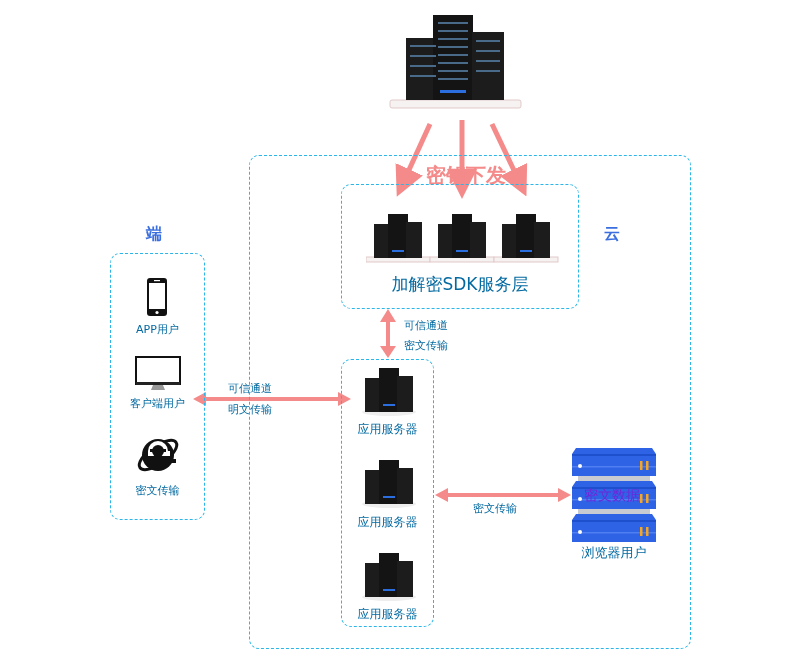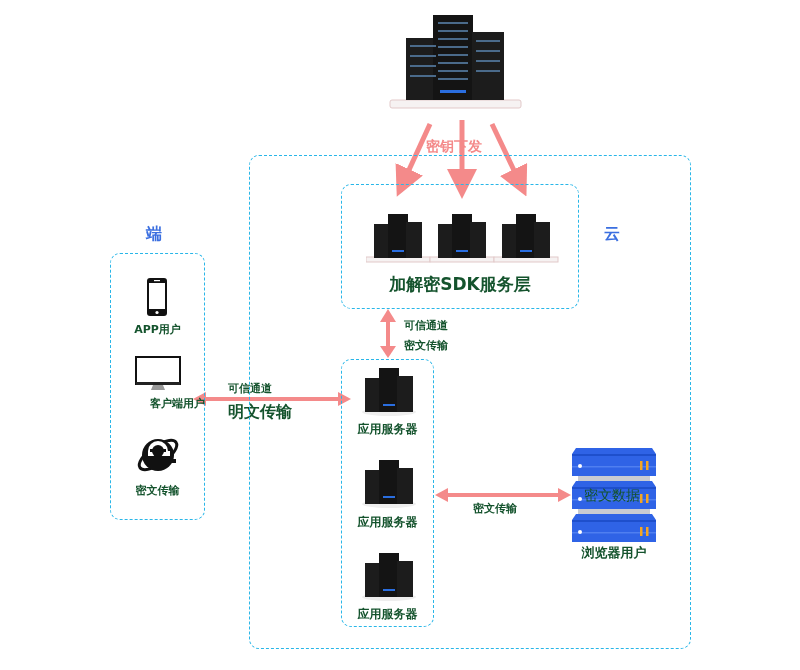--- a/index.html
+++ b/index.html
@@ -1,23 +1,23 @@
 <!DOCTYPE html>
 <html><head>
 <meta charset="utf-8">
 <style>
   html, body { margin:0; padding:0; background:#ffffff; }
   body { width:800px; height:670px; position:relative; overflow:hidden;
          font-family:"DejaVu Sans","Liberation Sans",sans-serif; color:#333; }
   .abs { position:absolute; }
   .dash-box { position:absolute; border:1.5px dashed #29b6e8; border-radius:10px; box-sizing:border-box; }
-  .label { position:absolute; font-size:12px; color:#14532d; white-space:nowrap; text-align:center;font-weight:bold; }
+  .label { position:absolute; font-size:12px; color:#0369a1; white-space:nowrap; text-align:center; }
   .section-title { position:absolute; font-size:16px; font-weight:bold; color:#3b6fe0; }
   svg.overlay { position:absolute; left:0; top:0; }
-  .storage-label { position:absolute; color:#14532d; font-size:14px; white-space:nowrap; }
+  .storage-label { position:absolute; color:#6d28d9; font-size:14px; white-space:nowrap; }
 </style>
 </head>
 <body>
 
 <svg class="overlay" width="800" height="670">
   <defs>
     <marker id="ah" markerWidth="6" markerHeight="6" refX="3" refY="3" orient="auto" markerUnits="strokeWidth">
       <path d="M0,0 L6,3 L0,6 Z" fill="#f48a8a"></path>
     </marker>
   </defs>
@@ -67,59 +67,59 @@
       <rect x="22" y="55" width="26" height="2"></rect>
         <rect x="22" y="65" width="26" height="2"></rect>
       <rect x="88" y="30" width="24" height="2"></rect>
         <rect x="88" y="40" width="24" height="2"></rect>
       <rect x="88" y="50" width="24" height="2"></rect>
         <rect x="88" y="60" width="24" height="2"></rect>
     </g>
     <rect x="52" y="80" width="26" height="3" fill="#2a6ee0"></rect>
   </svg>
 </div>
-<div class="label" style="left:426px; top:138px; font-size:14px; color:#f48a8a; font-weight:bold;text-align:right;">密钥下发</div>
+<div class="label" style="left:426px; top:162px; font-size:20px; color:#f48a8a; font-weight:bold;text-align:right;">密钥下发</div>
 
 <div class="section-title" style="left:146px; top:224px;">端</div>
 <div class="dash-box" style="left:110px; top:253px; width:95px; height:267px;"></div>
 
 <div class="abs" style="left:110px; top:275px; width:95px; height:65px;">
   <svg class="abs" style="left:36px; top:2px;" width="22" height="40">
     <rect x="1" y="1" width="20" height="38" rx="3" fill="#111"></rect>
     <rect x="3" y="6" width="16" height="26" fill="#fff"></rect>
     <rect x="8" y="3" width="6" height="1.2" fill="#fff"></rect>
     <circle cx="11" cy="35.5" r="1.6" fill="#fff"></circle>
   </svg>
   <div class="label" style="left:0; width:95px; top:47px; font-size:11px;">APP用户</div>
 </div>
 
 <div class="abs" style="left:110px; top:356px; width:95px; height:60px;">
   <svg class="abs" style="left:25px; top:0;" width="46" height="36">
     <rect x="1" y="1" width="44" height="27" fill="#fff" stroke="#111" stroke-width="2"></rect>
     <rect x="1" y="26" width="44" height="3" fill="#222"></rect>
     <path d="M18,29 L28,29 L30,34 L16,34 Z" fill="#999"></path>
   </svg>
-  <div class="label" style="left:0; width:95px; top:40px; font-size:11px;text-align:right;">客户端用户</div>
+  <div class="label" style="left:0; width:95px; top:40px; font-size:11px;">客户端用户</div>
 </div>
 
 <div class="abs" style="left:110px; top:430px; width:95px; height:70px;">
   <svg class="abs" style="left:24px; top:0;" width="48" height="48">
     <ellipse cx="24" cy="25" rx="22" ry="9" fill="none" stroke="#111" stroke-width="3" transform="rotate(-35 24 25)"></ellipse>
     <circle cx="24" cy="25" r="16" fill="#111"></circle>
     <rect x="14" y="21" width="22" height="5" fill="#fff"></rect>
     <path d="M14,21 A10,10 0 0 1 34,21 Z" fill="#fff"></path>
     <circle cx="24" cy="21" r="6" fill="#111"></circle>
     <rect x="16" y="19" width="16" height="3" fill="#111"></rect>
     <path d="M30,29 L42,29 L42,33 L30,33 Z" fill="#111"></path>
   </svg>
   <div class="label" style="left:0; width:95px; top:53px; font-size:11px;">密文传输</div>
 </div>
 
 <div class="label" style="left:228px; top:381px; font-size:11px;">可信通道</div>
-<div class="label" style="left:228px; top:402px; font-size:16px;">明文传输</div>
+<div class="label" style="left:228px; top:402px; font-size:11px;">明文传输</div>
 
 <div class="section-title" style="left:604px; top:224px;">云</div>
 <div class="dash-box" style="left:249px; top:155px; width:442px; height:494px;"></div>
 
 <div class="dash-box" style="left:341px; top:184px; width:238px; height:125px;"></div>
 <div class="abs" style="left:366px; top:212px; width:195px; height:52px;">
   <svg width="195" height="52">
     <g>
       <rect x="0" y="45" width="64" height="5" fill="#f6f2f2" stroke="#e2c9c9"></rect>
       <rect x="8" y="12" width="16" height="34" fill="#1c1c1c"></rect>

